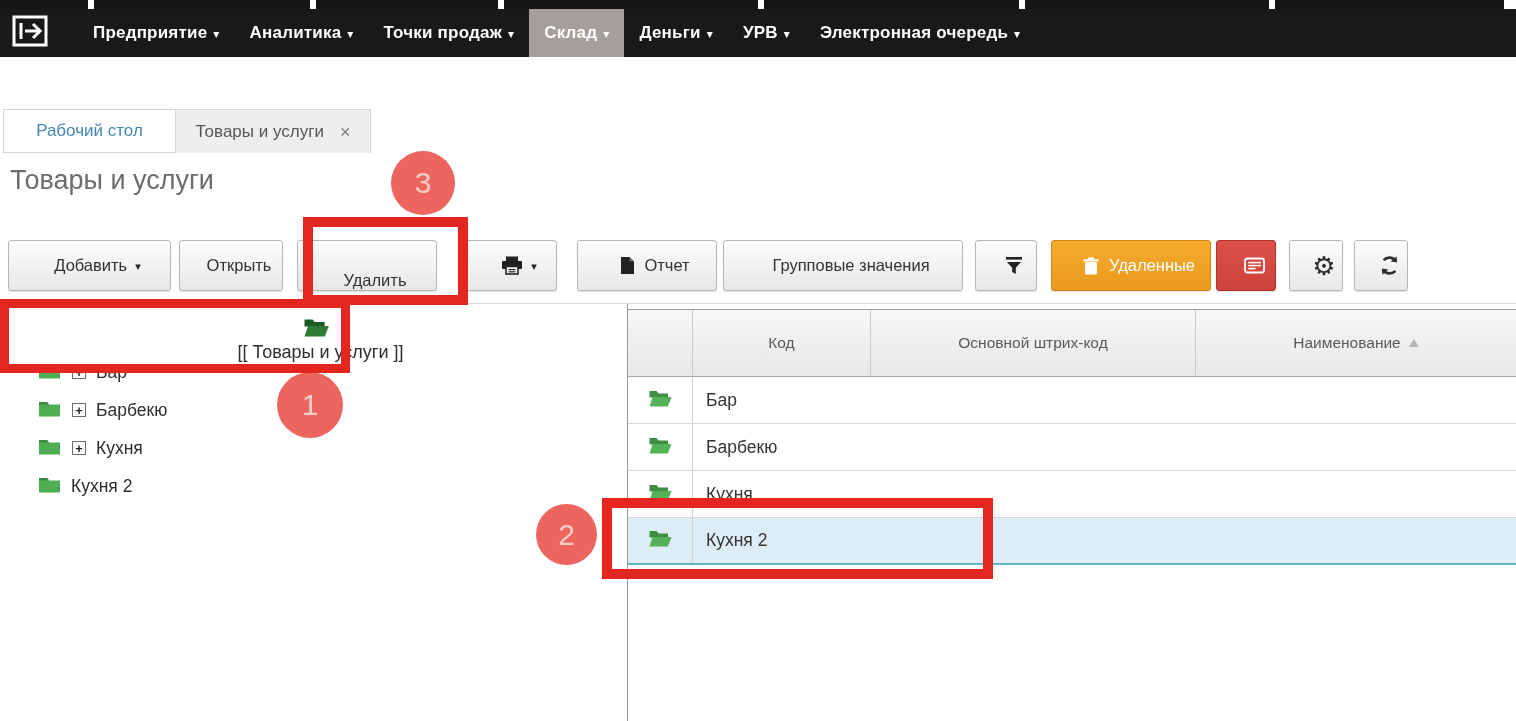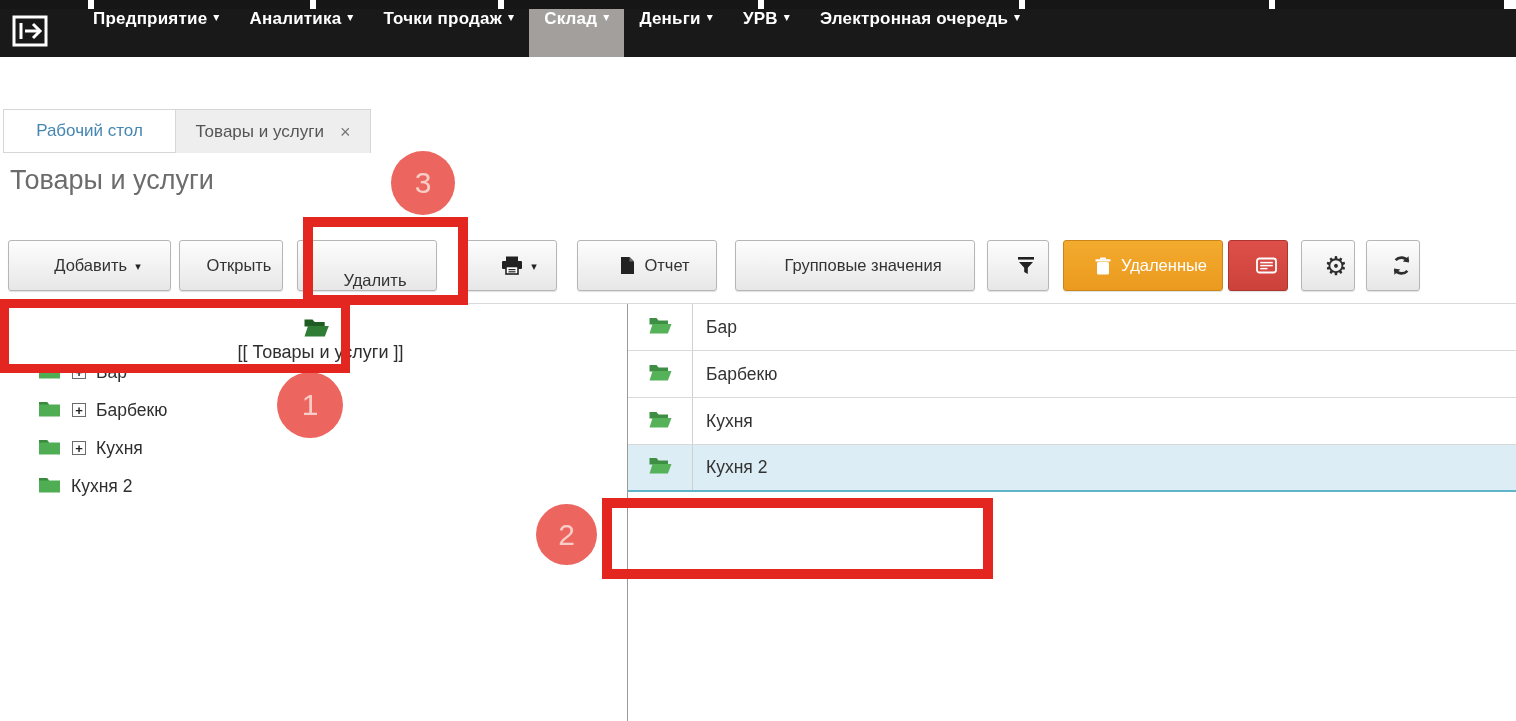--- a/index.html
+++ b/index.html
@@ -23,21 +23,21 @@
       #161616 1275px 1504px,#fff 1504px 1516px);
   }
 
   
   .navbar {
     position:absolute; left:0; top:9px; width:1516px; height:48px;
     background:#191919; display:flex; align-items:stretch;
   }
   .logo-btn { display:flex; align-items:center; padding:0 14px 0 12px; margin-right:16px; cursor:pointer; }
   .nav-item {
-    display:flex; align-items:flex-start; padding:0 15px; color:#fff;
+    display:flex; align-items:center; padding:0 15px; color:#fff;
     font-size:17px; font-weight:bold; letter-spacing:.2px; cursor:pointer; white-space:nowrap;
   }
   .nav-item.selected { background:#a39f9c; }
   .nav-caret { font-size:12px; margin-left:6px; transform:translateY(1px); }
 
   
   .tabbar { position:absolute; left:3px; top:109px; height:44px; display:flex; }
   .tab {
     height:44px; display:flex; align-items:center; justify-content:center;
     font-size:17px; border:1px solid #d6d6d6; cursor:pointer;
@@ -208,21 +208,21 @@
         <svg width="22" height="19" viewBox="0 0 22 19">
           <rect x="5" y="0.5" width="12" height="4.5" fill="#222"></rect>
           <rect x="1" y="5" width="20" height="8" rx="1" fill="#222"></rect>
           <rect x="5" y="10.5" width="12" height="7.5" fill="#fff" stroke="#222" stroke-width="1.6"></rect>
           <line x1="7.5" y1="13.6" x2="14.5" y2="13.6" stroke="#222" stroke-width="1.2"></line>
           <line x1="7.5" y1="15.8" x2="14.5" y2="15.8" stroke="#222" stroke-width="1.2"></line>
         </svg>
       </span>
       <span class="dark-caret">▾</span>
     </button>
-    <button class="btn" style="width:140px; margin-right:18px;">
+    <button class="btn" style="width:140px; margin-right:6px;">
       <span class="btn-ic" style="margin-right:9px;">
         <svg width="15" height="19" viewBox="0 0 15 19">
           <path d="M1 1 h8.5 L14 5.5 V18 H1 Z" fill="#222"></path>
           <path d="M9.5 1 V5.5 H14 Z" fill="#6a6a6a"></path>
         </svg>
       </span>
       <span>Отчет</span>
     </button>
     <button class="btn" style="width:240px; margin-right:12px;">
       <span>Групповые значения</span>
@@ -317,20 +317,33 @@
           <svg width="23" height="18" viewBox="0 0 23 18">
             <path d="M1 3 h8 l2 2.5 h11 v12 h-21 Z" fill="#4fae54"></path>
             <path d="M1 3 h8 l2 2.5 h-10 Z" fill="#3a8a3f"></path>
           </svg>
         </span>
         <span class="tree-label">Кухня 2</span>
       </div>
     </div>
 
     <div class="grid">
+      <div class="grid-header">
+        <div class="hcell c-icon"></div>
+        <div class="hcell c-code">
+          <span>Код</span>
+        </div>
+        <div class="hcell c-barcode">
+          <span>Основной штрих-код</span>
+        </div>
+        <div class="hcell c-name">
+          <span>Наименование</span>
+          <span class="sort-asc"></span>
+        </div>
+      </div>
 
       <div class="grid-row">
         <div class="cell-icon">
           <span>
             <svg width="24" height="19" viewBox="0 0 24 19">
               <path d="M1.5 2 h7 l2 2.4 h9.5 v4 h-18.5 Z" fill="#3e8e43"></path>
               <path d="M4.5 8 h19 l-3.6 9.6 h-18.4 Z" fill="#55b259"></path>
             </svg>
           </span>
         </div>

